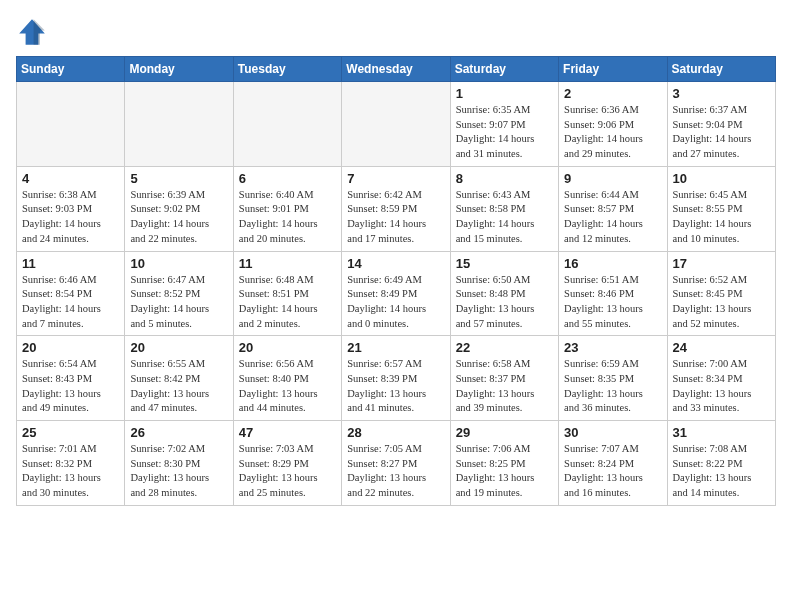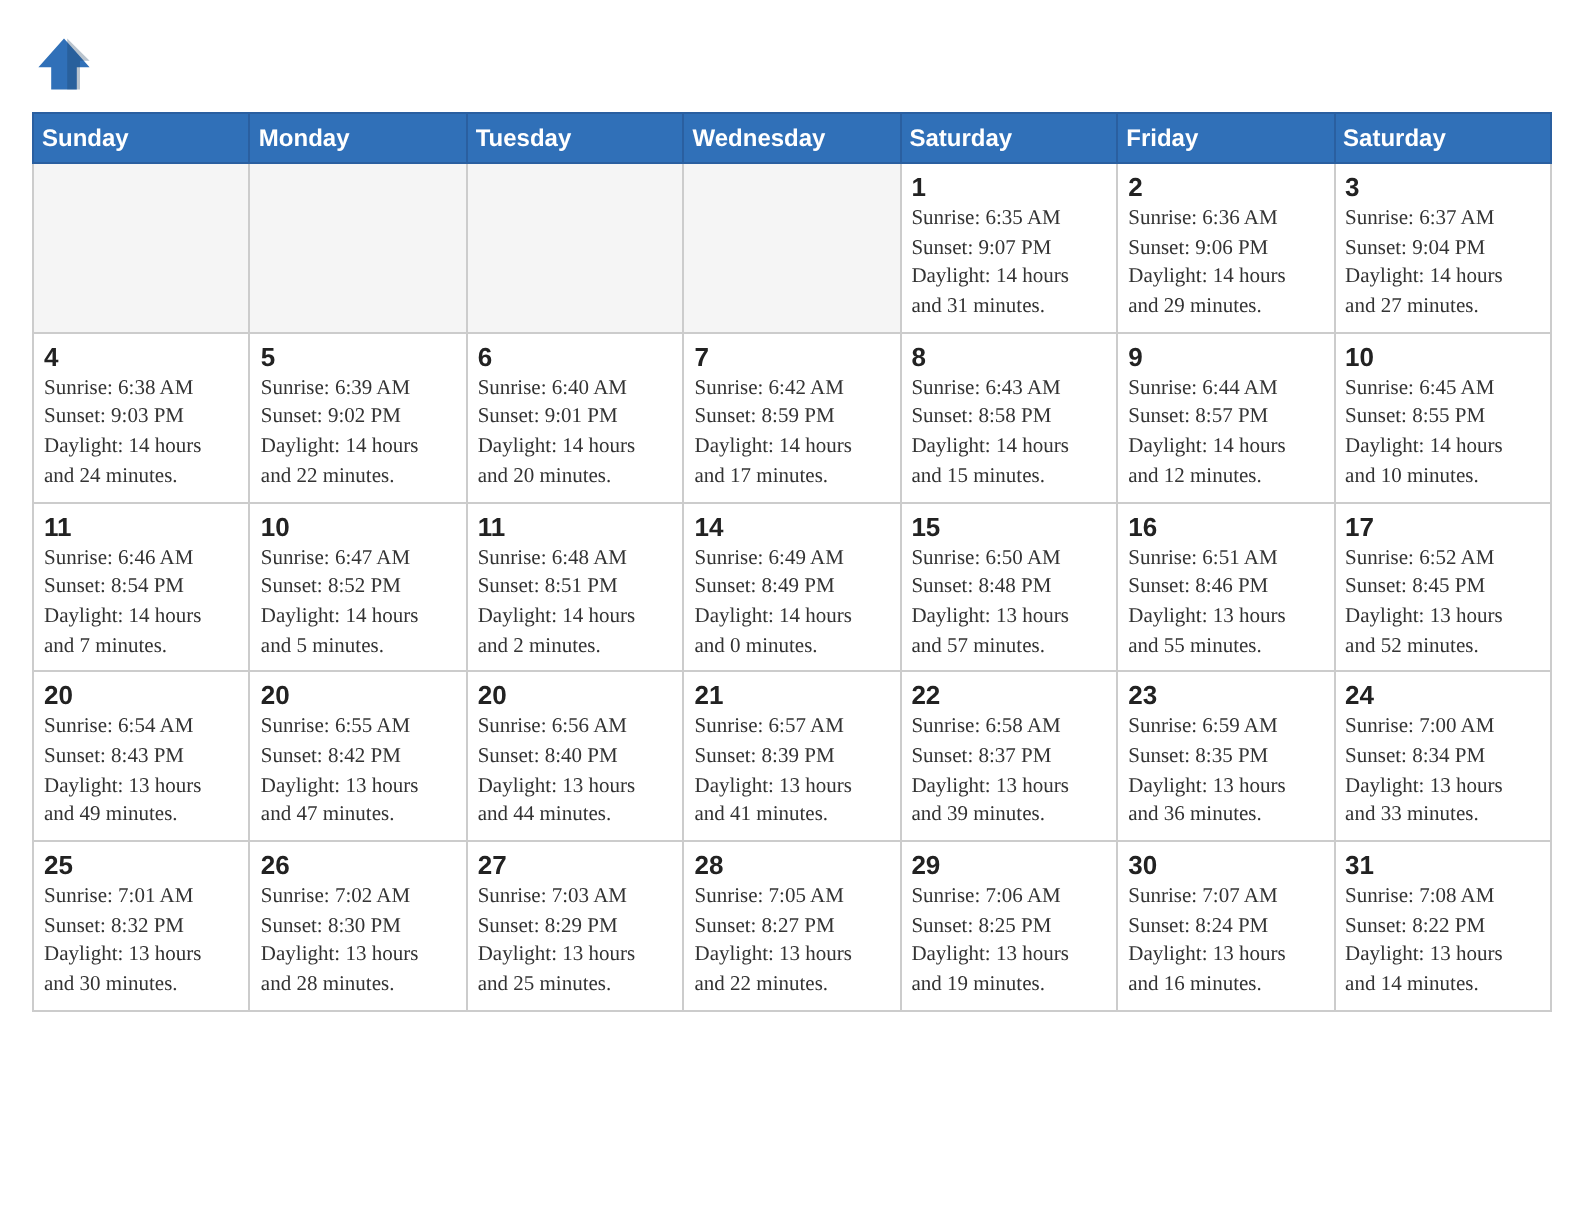--- a/index.html
+++ b/index.html
@@ -219,21 +219,21 @@
       <tr>
         <td>
           <div class="day-number">25</div>
           <div class="day-info">Sunrise: 7:01 AM<br>Sunset: 8:32 PM<br>Daylight: 13 hours<br>and 30 minutes.</div>
         </td>
         <td>
           <div class="day-number">26</div>
           <div class="day-info">Sunrise: 7:02 AM<br>Sunset: 8:30 PM<br>Daylight: 13 hours<br>and 28 minutes.</div>
         </td>
         <td>
-          <div class="day-number">27</div>
+          <div class="day-number">47</div>
           <div class="day-info">Sunrise: 7:03 AM<br>Sunset: 8:29 PM<br>Daylight: 13 hours<br>and 25 minutes.</div>
         </td>
         <td>
           <div class="day-number">28</div>
           <div class="day-info">Sunrise: 7:05 AM<br>Sunset: 8:27 PM<br>Daylight: 13 hours<br>and 22 minutes.</div>
         </td>
         <td>
           <div class="day-number">29</div>
           <div class="day-info">Sunrise: 7:06 AM<br>Sunset: 8:25 PM<br>Daylight: 13 hours<br>and 19 minutes.</div>
         </td>

